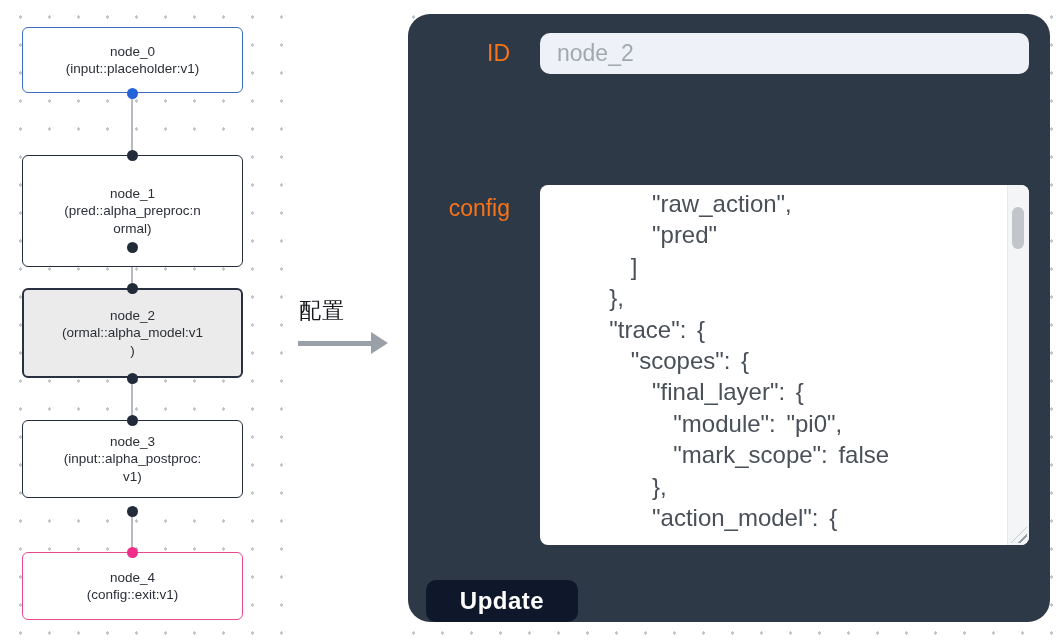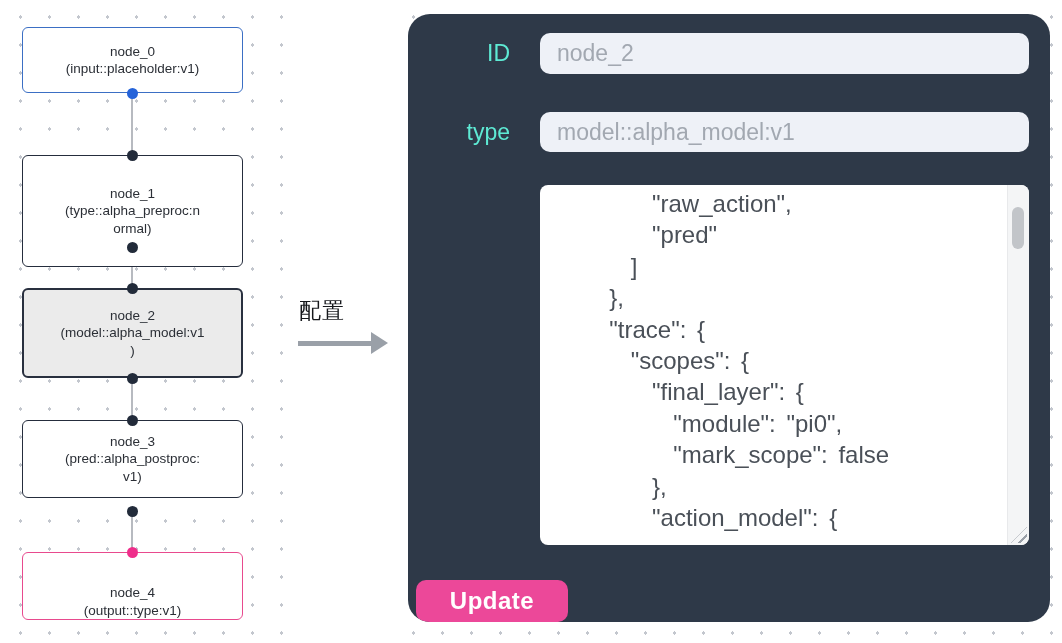--- a/index.html
+++ b/index.html
@@ -13,21 +13,21 @@
     background-size: 29px 28px; background-position: 6px 3px; }
   .grid-left { left: 0; width: 290px; }
   .grid-right { left: 393px; width: 669px; }
 
   
   .node { position: absolute; left: 22px; width: 221px; background: #ffffff;
     border: 1.5px solid #252d3d; border-radius: 6px; display: flex; flex-direction: column;
     align-items: center; justify-content: center; text-align: center;
     font-size: 13.5px; line-height: 17.5px; color: #2b2f36; z-index: 3; }
   .node-blue { border-color: #3b6fc4; }
-  .node-pink { border-color: #e84a8e; justify-content: flex-end; }
+  .node-pink { border-color: #e84a8e; }
   .node-selected { background: #ebebeb; border-width: 2px; border-color: #29303f; }
 
   .edge { position: absolute; left: 131px; width: 1.5px; background: #b7bac0; z-index: 1; }
   .port { position: absolute; left: 127px; width: 11px; height: 11px; border-radius: 50%;
     background: #222b3a; z-index: 4; }
   .port-blue { background: #2563d9; }
   .port-pink { background: #ef2e8b; }
 
   
   .anno-label { position: absolute; left: 299px; top: 296px; font-size: 22px;
@@ -35,21 +35,21 @@
   .anno-line { position: absolute; left: 298px; top: 341px; width: 75px; height: 5px;
     background: #9aa0a8; z-index: 5; }
   .anno-head { position: absolute; left: 371px; top: 332px; width: 0; height: 0;
     border-left: 17px solid #9aa0a8; border-top: 11.5px solid transparent;
     border-bottom: 11.5px solid transparent; z-index: 5; }
 
   
   .panel { position: absolute; left: 408px; top: 14px; width: 642px; height: 608px;
     background: #2e3948; border-radius: 22px; z-index: 6; overflow: hidden; }
   .plabel { position: absolute; left: 0; width: 102px; text-align: right;
-    color: #5eead4; font-size: 23px; }
+    color: #f97316; font-size: 23px; }
   .lbl-id { top: 19px; height: 41px; line-height: 41px; }
   .lbl-type { top: 98px; height: 40px; line-height: 40px; }
   .lbl-config { top: 181px; }
   .field { position: absolute; left: 132px; width: 489px; background: #eef1f7;
     border: none; outline: none; border-radius: 10px; color: #a2a8b1; font-size: 23px;
     padding: 0 17px; font-family: "Liberation Sans", sans-serif; }
   .fld-id { top: 19px; height: 41px; }
   .fld-type { top: 98px; height: 40px; }
 
   .config-box { position: absolute; left: 132px; top: 171px; width: 489px; height: 360px;
@@ -59,22 +59,22 @@
     font-family: "Liberation Sans", sans-serif; font-size: 24px; line-height: 31.4px;
     word-spacing: 4px; color: #4a5058; }
   .sb-track { position: absolute; right: 0; top: 0; width: 22px; bottom: 0;
     background: #f4f5f6; border-left: 1px solid #e8e9eb; }
   .sb-thumb { position: absolute; right: 5px; top: 22px; width: 12px; height: 42px;
     border-radius: 6px; background: #c2c5c9; }
   .resize-grip { position: absolute; right: 2px; bottom: 2px; width: 16px; height: 16px;
     background: repeating-linear-gradient(135deg, rgba(0,0,0,0) 0 4px, #9aa0a8 4px 6px);
     clip-path: polygon(100% 0, 100% 100%, 0 100%); }
 
-  .update-btn { position: absolute; left: 8px; top: 566px; width: 152px; height: 42px;
-    background: #ec4899; border: none; border-radius: 10px; color: #ffffff;
+  .update-btn { position: absolute; left: 18px; top: 566px; width: 152px; height: 42px;
+    background: #0f172a; border: none; border-radius: 10px; color: #ffffff;
     font-size: 24px; font-weight: 600; letter-spacing: 0.5px; cursor: pointer;
     font-family: "Liberation Sans", sans-serif; }
 </style>
 </head>
 <body>
 
 <div class="stage">
 
   <div class="dotgrid grid-left"></div>
   <div class="dotgrid grid-right"></div>
@@ -86,62 +86,61 @@
     <div class="edge" style="top:378px;height:42px"></div>
     <div class="edge" style="top:511px;height:41px"></div>
 
     <div class="node node-blue" style="top:27px;height:66px">
       <div>node_0</div>
       <div>(input::placeholder:v1)</div>
     </div>
 
     <div class="node" style="top:155px;height:112px">
       <div>node_1</div>
-      <div>(type::alpha_preproc:n</div>
+      <div>(pred::alpha_preproc:n</div>
       <div>ormal)</div>
     </div>
 
     <div class="node node-selected" style="top:288px;height:90px">
       <div>node_2</div>
-      <div>(model::alpha_model:v1</div>
+      <div>(ormal::alpha_model:v1</div>
       <div>)</div>
     </div>
 
     <div class="node" style="top:420px;height:78px">
       <div>node_3</div>
-      <div>(pred::alpha_postproc:</div>
+      <div>(input::alpha_postproc:</div>
       <div>v1)</div>
     </div>
 
     <div class="node node-pink" style="top:552px;height:68px">
       <div>node_4</div>
-      <div>(output::type:v1)</div>
+      <div>(config::exit:v1)</div>
     </div>
 
     <div class="port port-blue" style="top:88px"></div>
     <div class="port" style="top:150px"></div>
     <div class="port" style="top:242px"></div>
     <div class="port" style="top:283px"></div>
     <div class="port" style="top:373px"></div>
     <div class="port" style="top:415px"></div>
     <div class="port" style="top:506px"></div>
     <div class="port port-pink" style="top:547px"></div>
   </div>
 
   <div class="anno-label">配置</div>
   <div class="anno-line"></div>
   <div class="anno-head"></div>
 
   <div class="panel">
     <div class="plabel lbl-id">ID</div>
     <input class="field fld-id" readonly="" value="node_2" style="">
 
-    <div class="plabel lbl-type">type</div>
-    <input class="field fld-type" readonly="" value="model::alpha_model:v1" style="">
 
+    <div class="plabel lbl-config">config</div>
     <div class="config-box">
       <pre class="config-pre">      "raw_action",
       "pred"
     ]
   },
   "trace": {
     "scopes": {
       "final_layer": {
         "module": "pi0",
         "mark_scope": false

